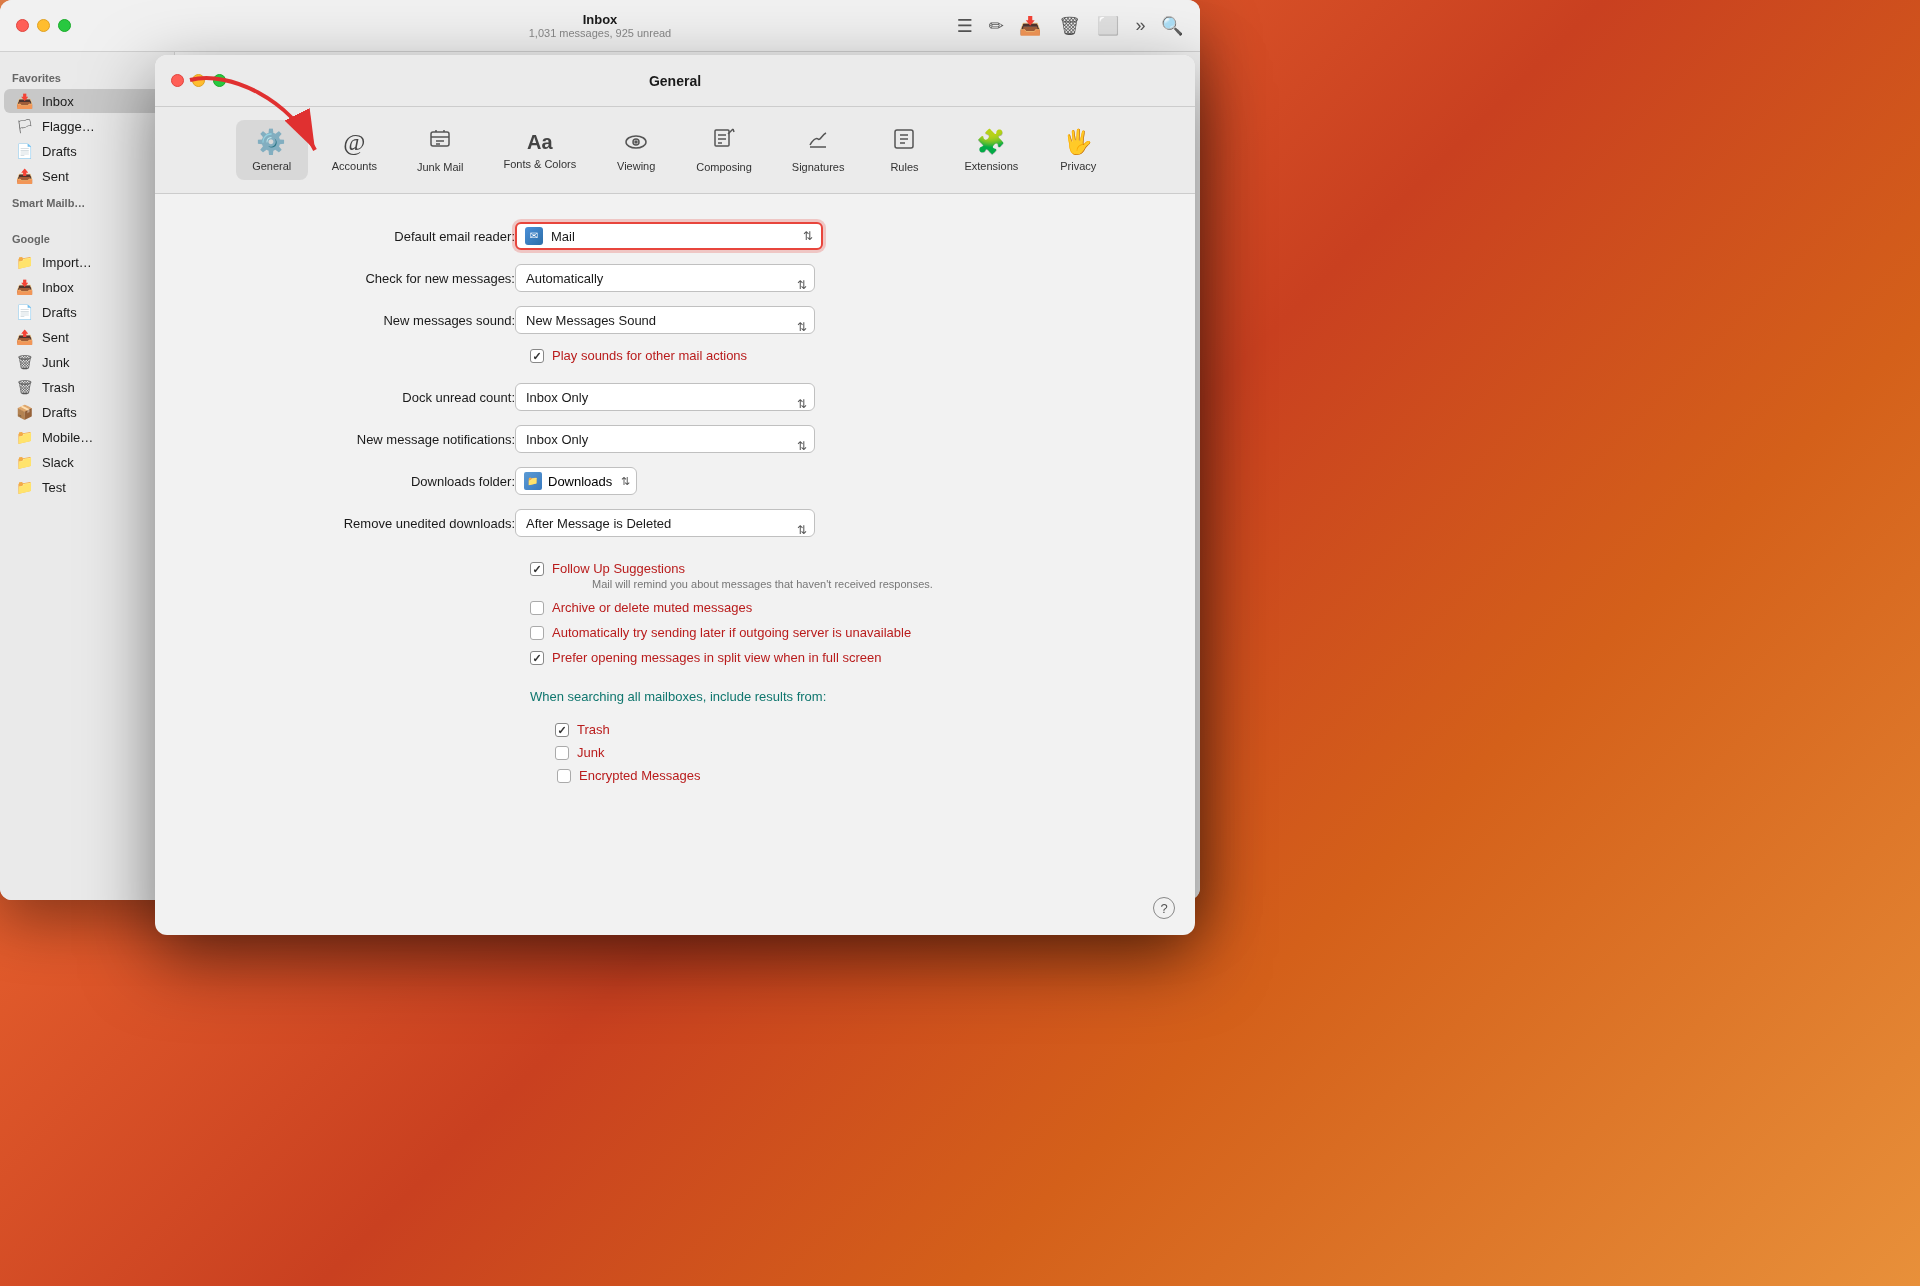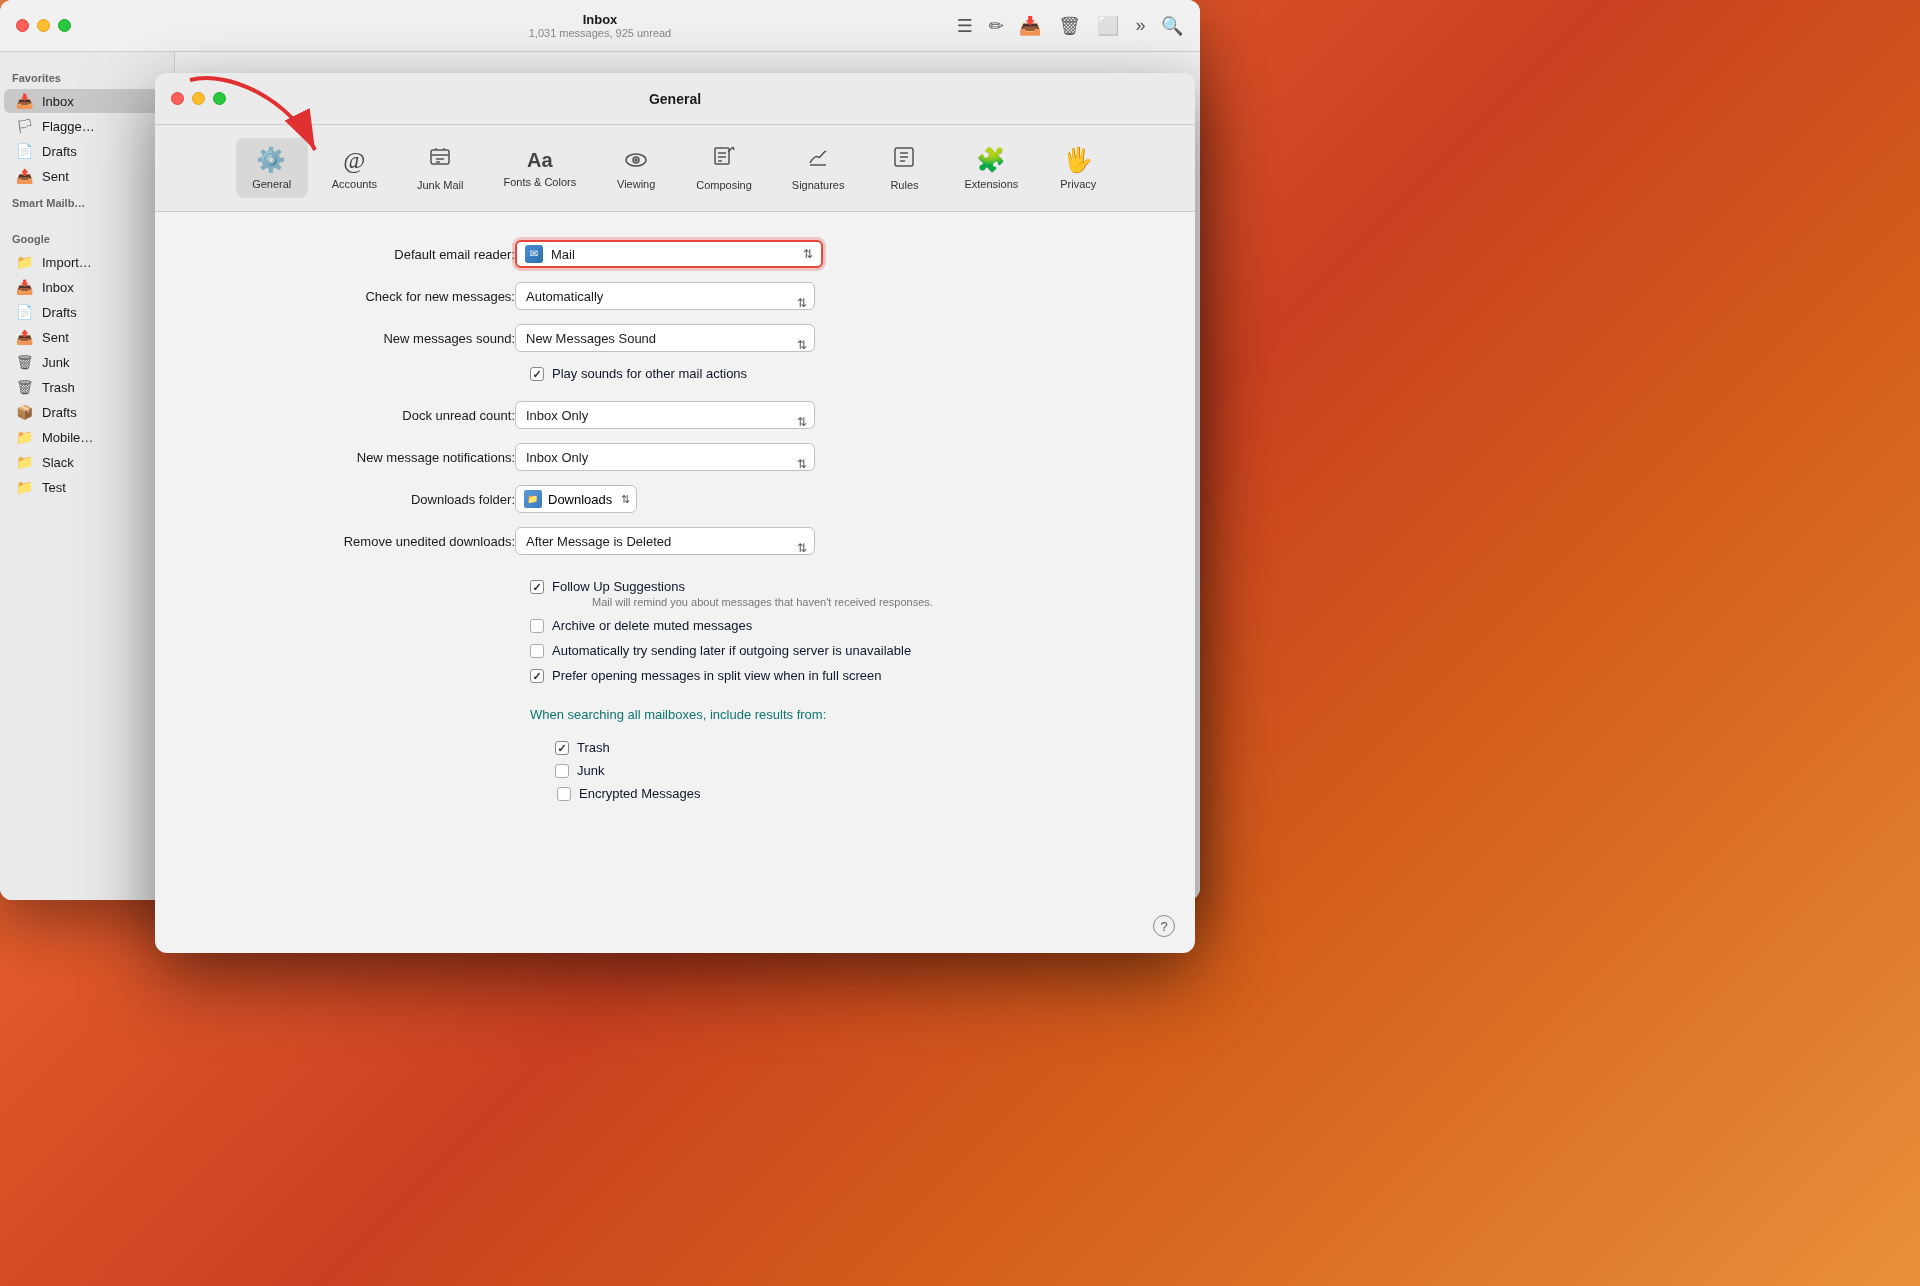--- a/index.html
+++ b/index.html
@@ -149,21 +149,21 @@
     }
 
     .arrow-svg {
       width: 160px;
       height: 120px;
     }
 
     
     .settings-window {
       position: absolute;
-      top: 73px;
+      top: 55px;
       left: 155px;
       width: 1040px;
       height: 880px;
       background: #f2f2f2;
       border-radius: 12px;
       box-shadow: 0 25px 70px rgba(0,0,0,0.5);
       overflow: hidden;
       z-index: 5;
     }
 
@@ -361,21 +361,21 @@
 
     .checkbox.checked::after {
       content: '✓';
       font-size: 11px;
       color: #333;
       font-weight: 600;
     }
 
     .checkbox-label {
       font-size: 13px;
-      color: #0f172a;
+      color: #b91c1c;
     }
 
     .checkbox-sublabel {
       font-size: 11px;
       color: #777;
       margin-top: 2px;
       margin-left: 40px;
     }
 
     .section-header {

